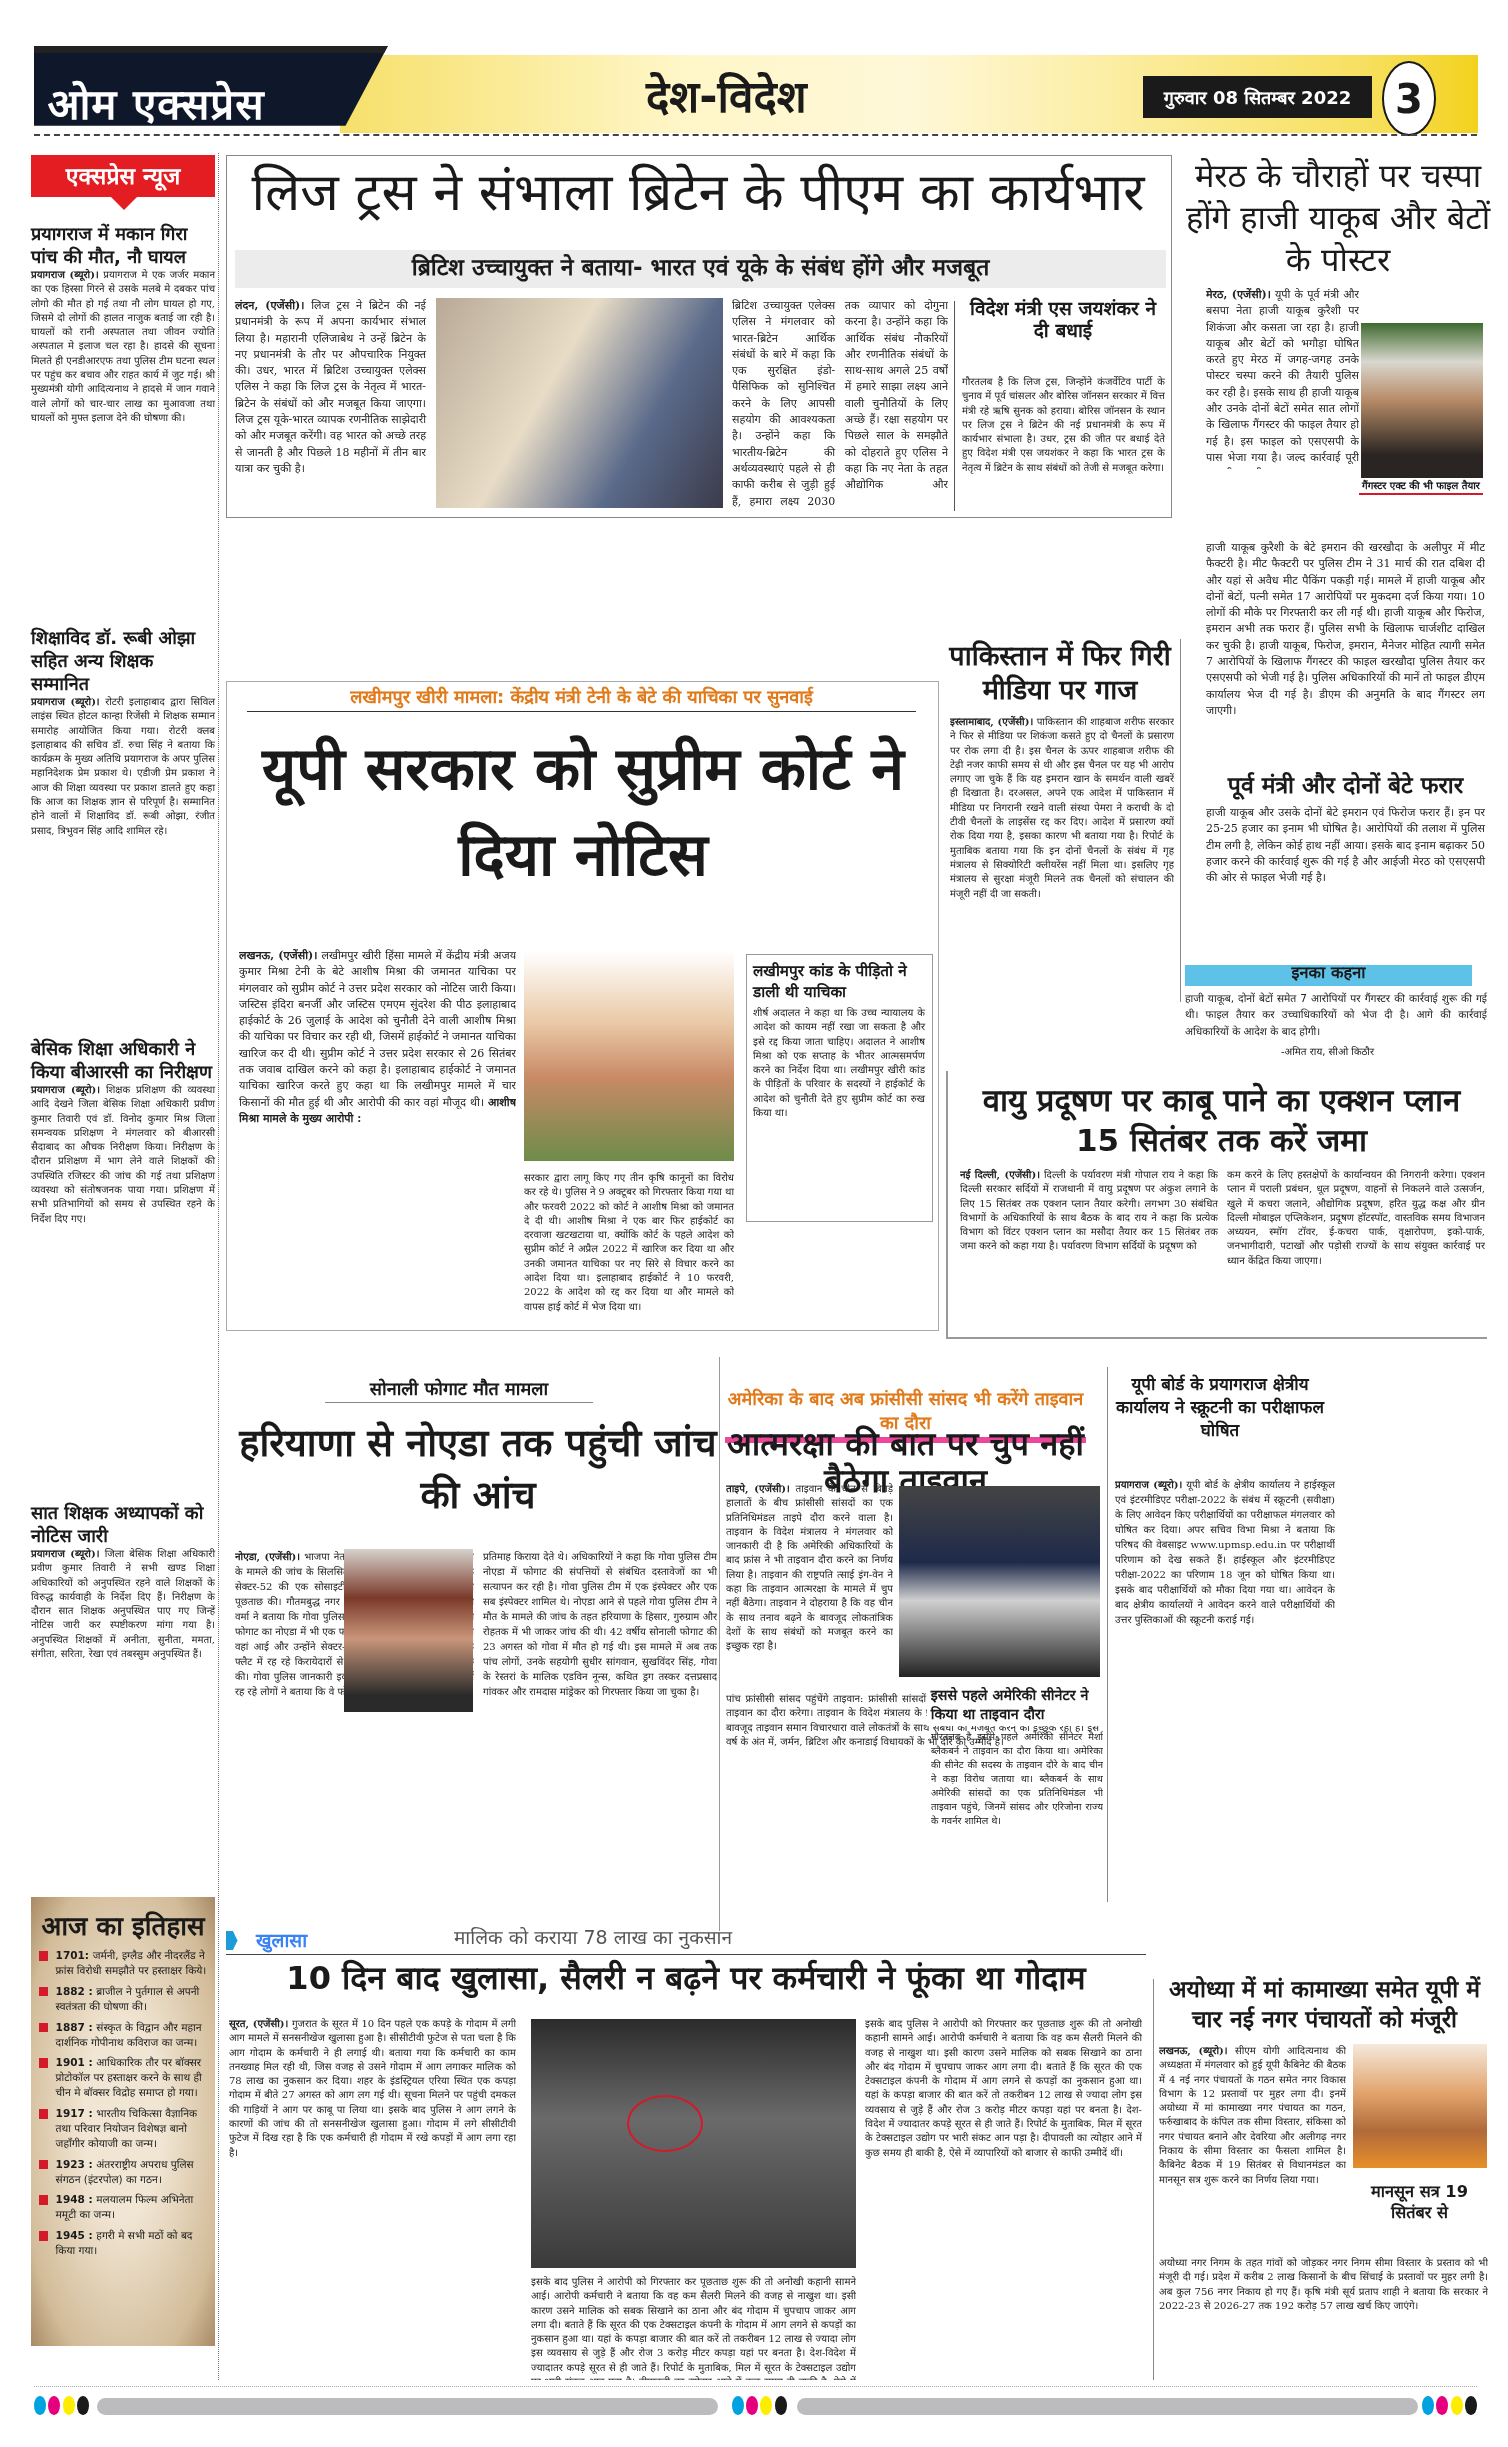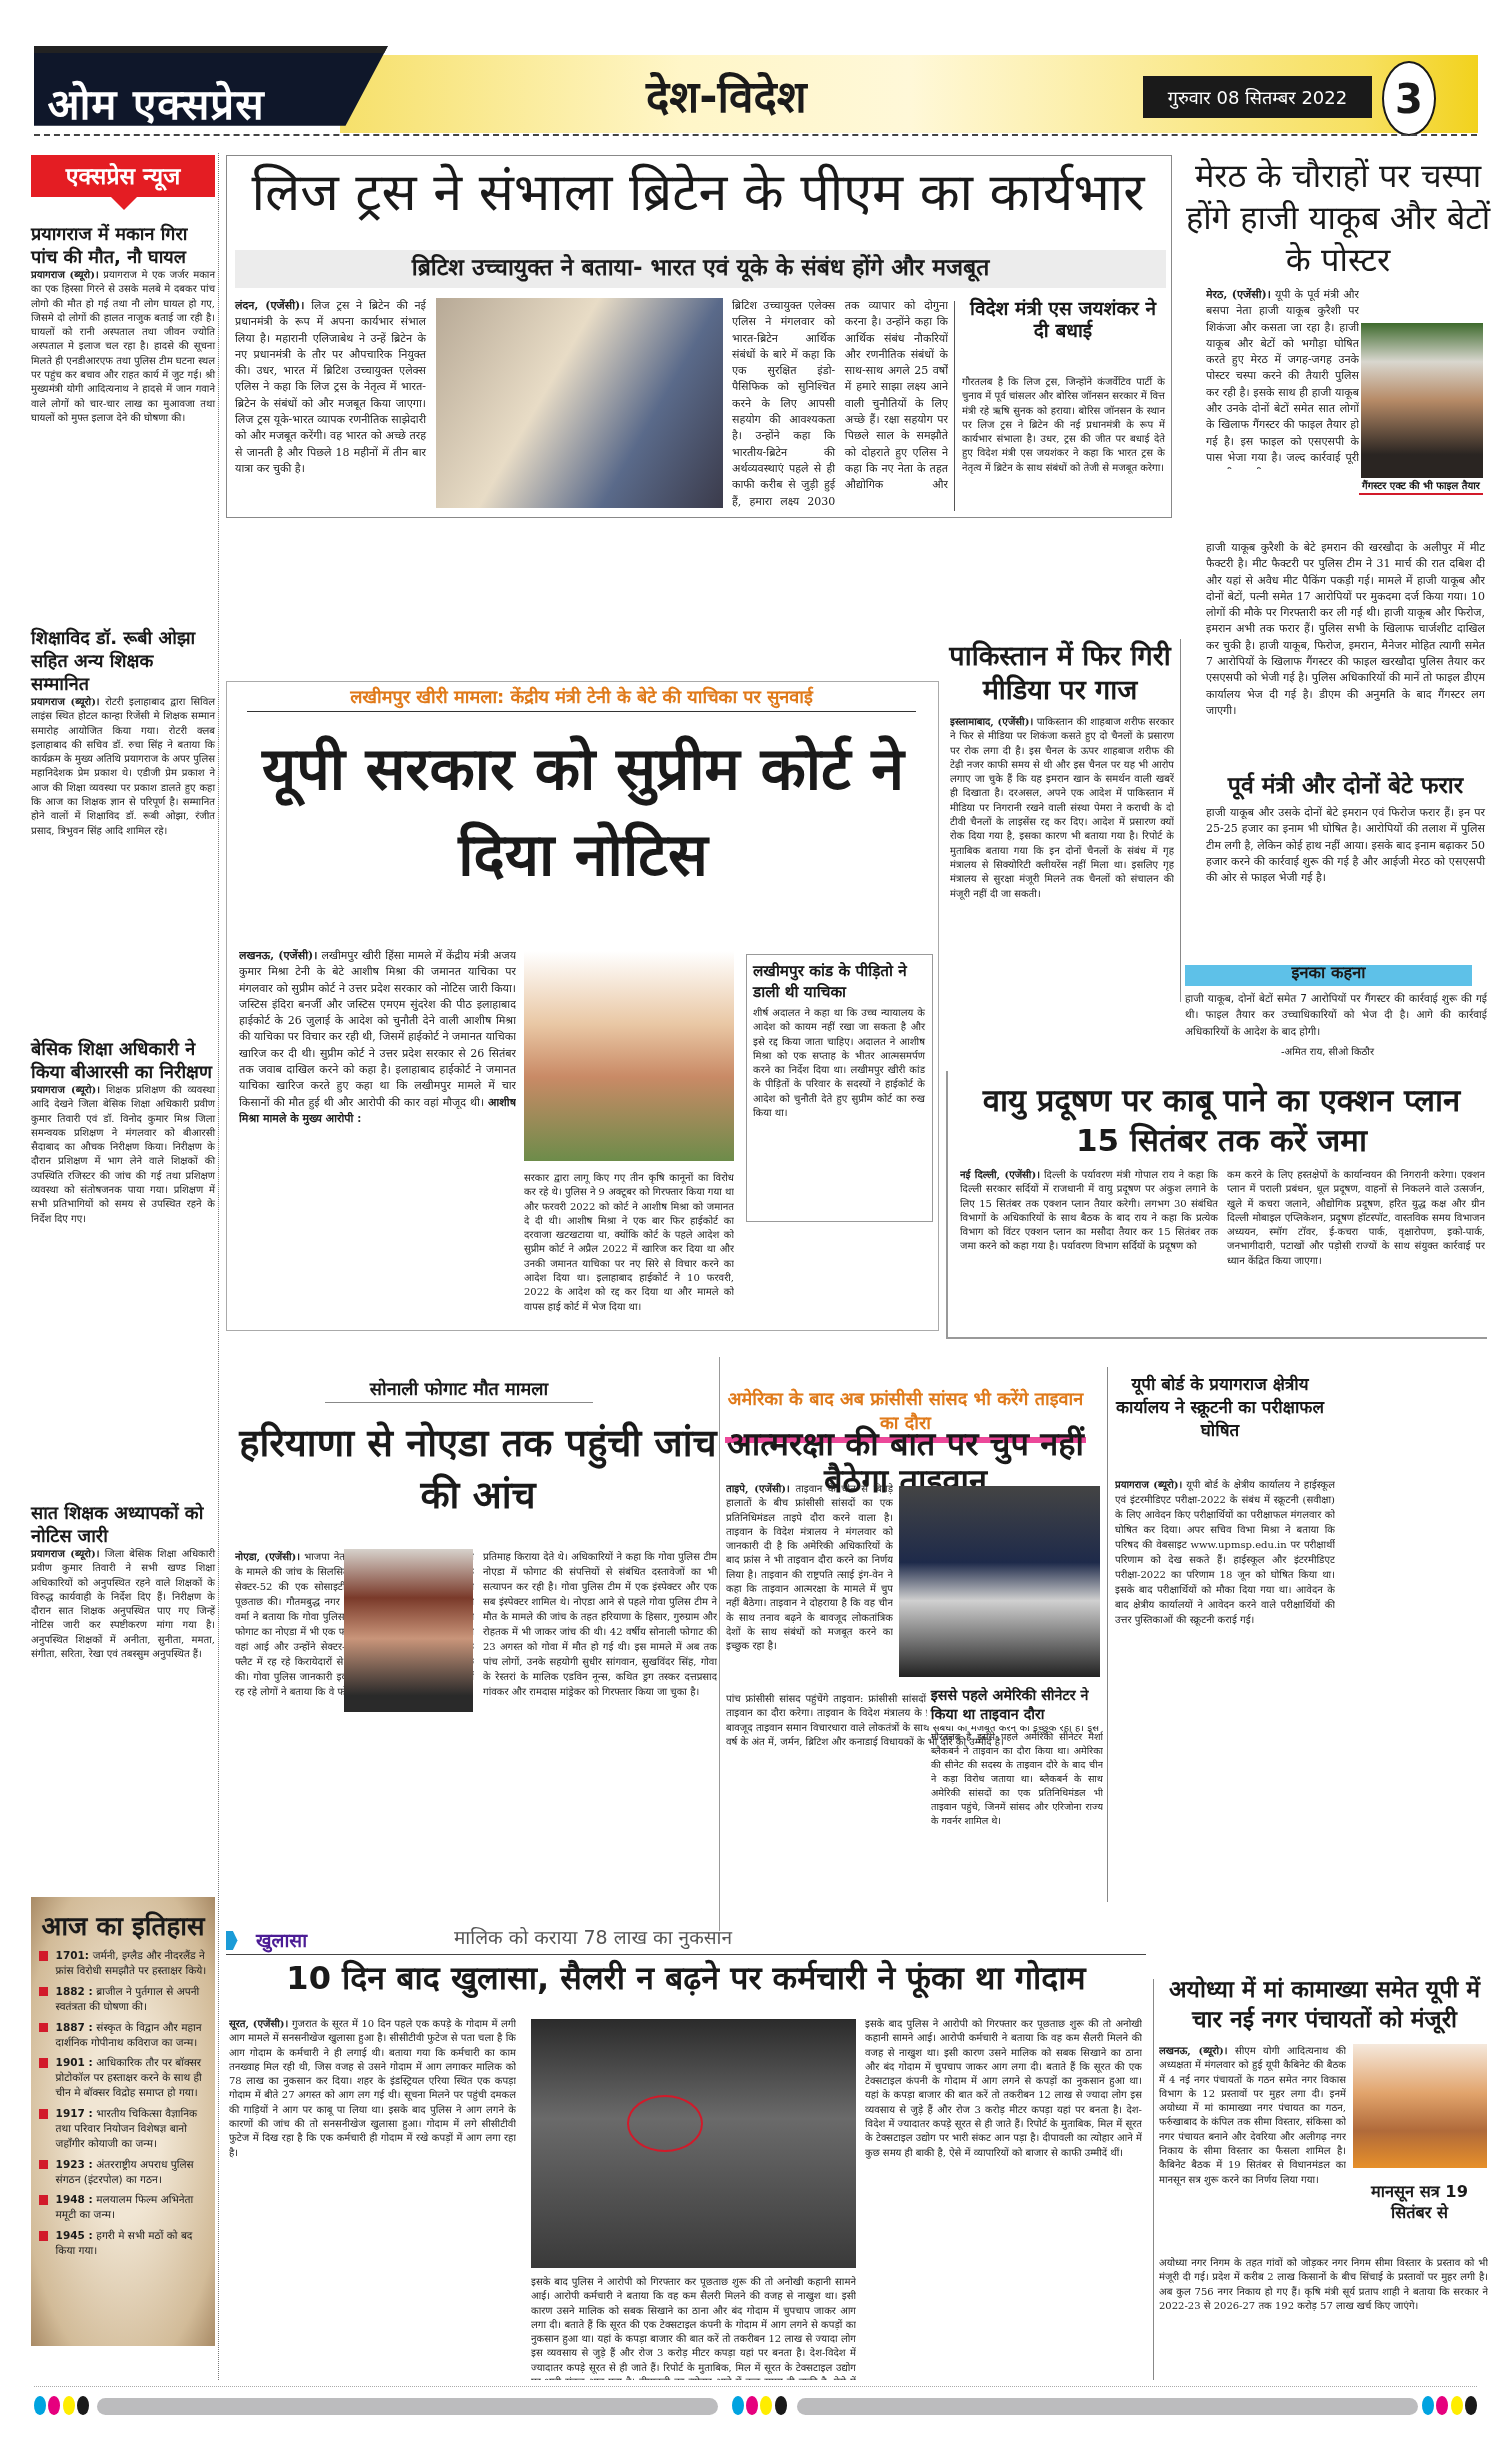--- a/index.html
+++ b/index.html
@@ -11,21 +11,21 @@
 .dotted-v{border-left:1.9px dotted #777}
 .dotted-h{border-top:1.9px dotted #777}
 .photo{background:linear-gradient(135deg,#8a7a6a,#cfc1ae 50%,#6d5e50);}
 .kicker{color:#e07a1a;font-weight:bold;font-family:"DejaVu Sans",sans-serif;text-align:center}
 
 #masthead{left:34px;top:42px;width:1443px;height:86px}
 #brand-box{position:absolute;left:0;top:3.8px;width:354px;height:80px;background:#0f172a;clip-path:polygon(0 0,100% 0,88% 100%,0 100%);border-top:7.6px solid #222}
 #brand-text{position:absolute;left:13.4px;top:21px;font-size:42px;font-weight:bold;color:#fff;letter-spacing:1px}
 #yellow-bar{position:absolute;left:306px;top:13.4px;width:1138px;height:78px;background:linear-gradient(90deg,#f6e06a,#fff6c8 30%,#fff8d8 50%,#f7e060 90%,#f2d21d)}
 #section{position:absolute;left:612px;top:23px;font-size:44px;font-weight:bold;color:#1a1a1a}
-#date-box{position:absolute;left:1109px;top:34px;width:229px;height:42px;background:#1a1a1a;color:#fff;font-size:18px;font-weight:normal;display:flex;align-items:center;justify-content:center}
+#date-box{position:absolute;left:1109px;top:34px;width:229px;height:42px;background:#1a1a1a;color:#fff;font-size:18px;font-weight:bold;display:flex;align-items:center;justify-content:center}
 #page-num{position:absolute;left:1348px;top:19px;width:54px;height:75px;border-radius:50%;background:#fff;border:2.9px solid #1a1a1a;display:flex;align-items:center;justify-content:center;font-size:40px;font-weight:bold}
 #mast-rule{left:34px;top:134px;width:1443px;height:0;border-top:2.9px dashed #444}
 
 #express-news{left:31px;top:155px;width:184px;height:42px;background:#e41d23;color:#fff;font-size:23px;font-weight:bold;text-align:center;line-height:42px}
 #express-news::after{content:"";position:absolute;left:80px;top:42px;border-left:13.4px solid transparent;border-right:13.4px solid transparent;border-top:13.4px solid #e41d23}
 .lc-hl{font-size:18px;font-weight:bold;line-height:23px;text-align:left;font-family:"DejaVu Sans",sans-serif}
 .lc-txt{font-size:10px;line-height:14.3px;text-align:justify;font-family:"DejaVu Serif",serif;color:#222}
 #history{left:31px;top:1897px;width:184px;height:449px;background:radial-gradient(ellipse at center,#f1e6d4 30%,#d2bb98 80%,#a88a65 100%);padding:9.6px 7.6px}
 #history h3{font-size:26px;font-weight:bold;text-align:center;margin-bottom:5.7px;font-family:"DejaVu Sans",sans-serif}
 #history li{list-style:none;font-size:10.5px;line-height:15px;margin-bottom:5.7px;padding-left:17px;position:relative;font-family:"DejaVu Sans",sans-serif}
@@ -142,21 +142,21 @@
 <div class="abs photo" style="left:899px;top:1486px;width:201px;height:191px;background:linear-gradient(180deg,#444,#1e2a4a 40%,#d0d0d0 60%,#222 100%)"></div>
 <p class="abs body-text" style="left:726px;top:1692px;width:373px;height:215px;overflow:hidden;font-size:10px;line-height:14.3px">पांच फ्रांसीसी सांसद पहुंचेंगे ताइवान: फ्रांसीसी सांसदों का एक प्रतिनिधिमंडल इस सप्ताह के अंत में ताइवान का दौरा करेगा। ताइवान के विदेश मंत्रालय के प्रवक्ता ने कहा कि चीन के साथ तनाव बढ़ने के बावजूद ताइवान समान विचारधारा वाले लोकतंत्रों के साथ संबंधों को मजबूत करने का इच्छुक रहा है। इस वर्ष के अंत में, जर्मन, ब्रिटिश और कनाडाई विधायकों के भी दौरे की उम्मीद है।</p>
 <h3 class="abs" style="left:927px;top:1684px;width:172px;font-size:14.3px;font-weight:bold;line-height:19px;background:#fff;padding:1.9px 3.8px">इससे पहले अमेरिकी सीनेटर ने किया था ताइवान दौरा</h3>
 <p class="abs body-text" style="left:931px;top:1730px;width:172px;height:172px;overflow:hidden;font-size:9.6px;line-height:14px">गौरतलब है इससे पहले अमेरिकी सीनेटर मैर्शा ब्लैकबर्न ने ताइवान का दौरा किया था। अमेरिका की सीनेट की सदस्य के ताइवान दौरे के बाद चीन ने कड़ा विरोध जताया था। ब्लैकबर्न के साथ अमेरिकी सांसदों का एक प्रतिनिधिमंडल भी ताइवान पहुंचे, जिनमें सांसद और एरिजोना राज्य के गवर्नर शामिल थे।</p>
 <div class="abs" style="left:1107px;top:1367px;height:535px;border-left:1px solid #888"></div>
 
 <h1 class="abs hl" style="left:1115px;top:1373px;width:210px;font-size:17px;line-height:23px">यूपी बोर्ड के प्रयागराज क्षेत्रीय कार्यालय ने स्क्रूटनी का परीक्षाफल घोषित</h1>
 <p class="abs body-text" style="left:1115px;top:1477px;width:220px;height:430px;overflow:hidden;font-size:10px;line-height:15px"><b>प्रयागराज (ब्यूरो)।</b> <span>यूपी बोर्ड के क्षेत्रीय कार्यालय ने हाईस्कूल एवं इंटरमीडिएट परीक्षा-2022 के संबंध में स्क्रूटनी (सवीक्षा) के लिए आवेदन किए परीक्षार्थियों का परीक्षाफल मंगलवार को घोषित कर दिया। अपर सचिव विभा मिश्रा ने बताया कि परिषद की वेबसाइट www.upmsp.edu.in पर परीक्षार्थी परिणाम को देख सकते हैं। हाईस्कूल और इंटरमीडिएट परीक्षा-2022 का परिणाम 18 जून को घोषित किया था। इसके बाद परीक्षार्थियों को मौका दिया गया था। आवेदन के बाद क्षेत्रीय कार्यालयों ने आवेदन करने वाले परीक्षार्थियों की उत्तर पुस्तिकाओं की स्क्रूटनी कराई गई।</span></p>
 
 <div class="abs" style="left:226px;top:1931px;width:11.5px;height:19px;background:#1b9bd7;clip-path:polygon(0 0,60% 0,100% 50%,60% 100%,0 100%)"></div>
-<div class="abs" style="left:256px;top:1927px;font-size:19px;font-weight:bold;color:#4c1d95">खुलासा</div>
+<div class="abs" style="left:256px;top:1927px;font-size:19px;font-weight:bold;color:#3b82f6">खुलासा</div>
 <div class="abs hl" style="left:421px;top:1927px;width:344px;font-size:19px;color:#555">मालिक को कराया 78 लाख का नुकसान</div>
 <div class="abs" style="left:226px;top:1954px;width:920px;border-top:1px solid #444"></div>
 <h1 class="abs hl" style="left:226px;top:1960px;width:920px;font-size:32px;font-weight:bold">10 दिन बाद खुलासा, सैलरी न बढ़ने पर कर्मचारी ने फूंका था गोदाम</h1>
 <p class="abs body-text" style="left:229px;top:2017px;width:287px;height:373px;overflow:hidden;font-size:10px;line-height:14.3px"><b>सूरत, (एजेंसी)।</b> <span>गुजरात के सूरत में 10 दिन पहले एक कपड़े के गोदाम में लगी आग मामले में सनसनीखेज खुलासा हुआ है। सीसीटीवी फुटेज से पता चला है कि आग गोदाम के कर्मचारी ने ही लगाई थी। बताया गया कि कर्मचारी का काम तनख्वाह मिल रही थी, जिस वजह से उसने गोदाम में आग लगाकर मालिक को 78 लाख का नुकसान कर दिया। शहर के इंडस्ट्रियल एरिया स्थित एक कपड़ा गोदाम में बीते 27 अगस्त को आग लग गई थी। सूचना मिलने पर पहुंची दमकल की गाड़ियों ने आग पर काबू पा लिया था। इसके बाद पुलिस ने आग लगने के कारणों की जांच की तो सनसनीखेज खुलासा हुआ। गोदाम में लगे सीसीटीवी फुटेज में दिख रहा है कि एक कर्मचारी ही गोदाम में रखे कपड़ों में आग लगा रहा है।</span></p>
 <div class="abs photo" style="left:531px;top:2019px;width:325px;height:249px;background:linear-gradient(180deg,#2b2b2b,#6a6a6a 40%,#3a3a3a 100%)">
   <div style="position:absolute;left:96px;top:76px;width:76px;height:57px;border:2.9px solid #d21a2a;border-radius:50%"></div>
 </div>
 <p class="abs body-text" style="left:531px;top:2275px;width:325px;height:105px;overflow:hidden;font-size:10px;line-height:14.3px">इसके बाद पुलिस ने आरोपी को गिरफ्तार कर पूछताछ शुरू की तो अनोखी कहानी सामने आई। आरोपी कर्मचारी ने बताया कि वह कम सैलरी मिलने की वजह से नाखुश था। इसी कारण उसने मालिक को सबक सिखाने का ठाना और बंद गोदाम में चुपचाप जाकर आग लगा दी। बताते हैं कि सूरत की एक टेक्सटाइल कंपनी के गोदाम में आग लगने से कपड़ों का नुकसान हुआ था। यहां के कपड़ा बाजार की बात करें तो तकरीबन 12 लाख से ज्यादा लोग इस व्यवसाय से जुड़े हैं और रोज 3 करोड़ मीटर कपड़ा यहां पर बनता है। देश-विदेश में ज्यादातर कपड़े सूरत से ही जाते हैं। रिपोर्ट के मुताबिक, मिल में सूरत के टेक्सटाइल उद्योग पर भारी संकट आन पड़ा है। दीपावली का त्योहार आने में कुछ समय ही बाकी है, ऐसे में व्यापारियों को बाजार से काफी उम्मीदें थीं।</p>
 <p class="abs body-text" style="left:865px;top:2017px;width:277px;height:363px;overflow:hidden;font-size:10px;line-height:14.3px">इसके बाद पुलिस ने आरोपी को गिरफ्तार कर पूछताछ शुरू की तो अनोखी कहानी सामने आई। आरोपी कर्मचारी ने बताया कि वह कम सैलरी मिलने की वजह से नाखुश था। इसी कारण उसने मालिक को सबक सिखाने का ठाना और बंद गोदाम में चुपचाप जाकर आग लगा दी। बताते हैं कि सूरत की एक टेक्सटाइल कंपनी के गोदाम में आग लगने से कपड़ों का नुकसान हुआ था। यहां के कपड़ा बाजार की बात करें तो तकरीबन 12 लाख से ज्यादा लोग इस व्यवसाय से जुड़े हैं और रोज 3 करोड़ मीटर कपड़ा यहां पर बनता है। देश-विदेश में ज्यादातर कपड़े सूरत से ही जाते हैं। रिपोर्ट के मुताबिक, मिल में सूरत के टेक्सटाइल उद्योग पर भारी संकट आन पड़ा है। दीपावली का त्योहार आने में कुछ समय ही बाकी है, ऐसे में व्यापारियों को बाजार से काफी उम्मीदें थीं।</p>
 <div class="abs" style="left:1153px;top:1979px;height:401px;border-left:1px solid #888"></div>

